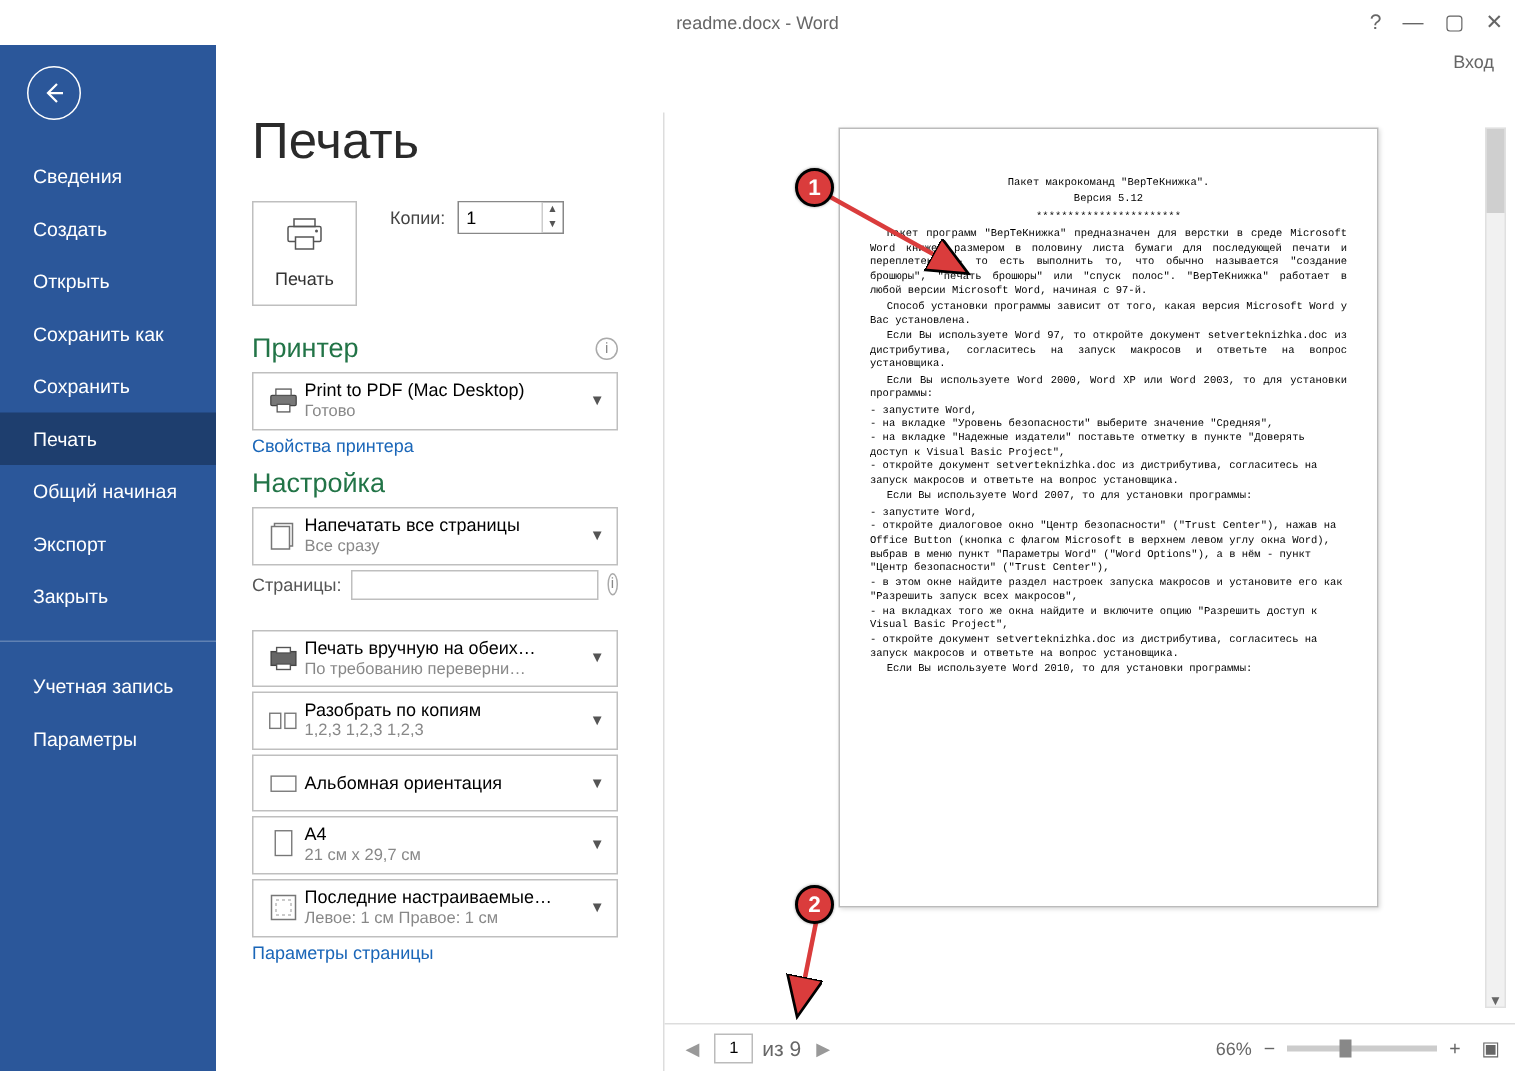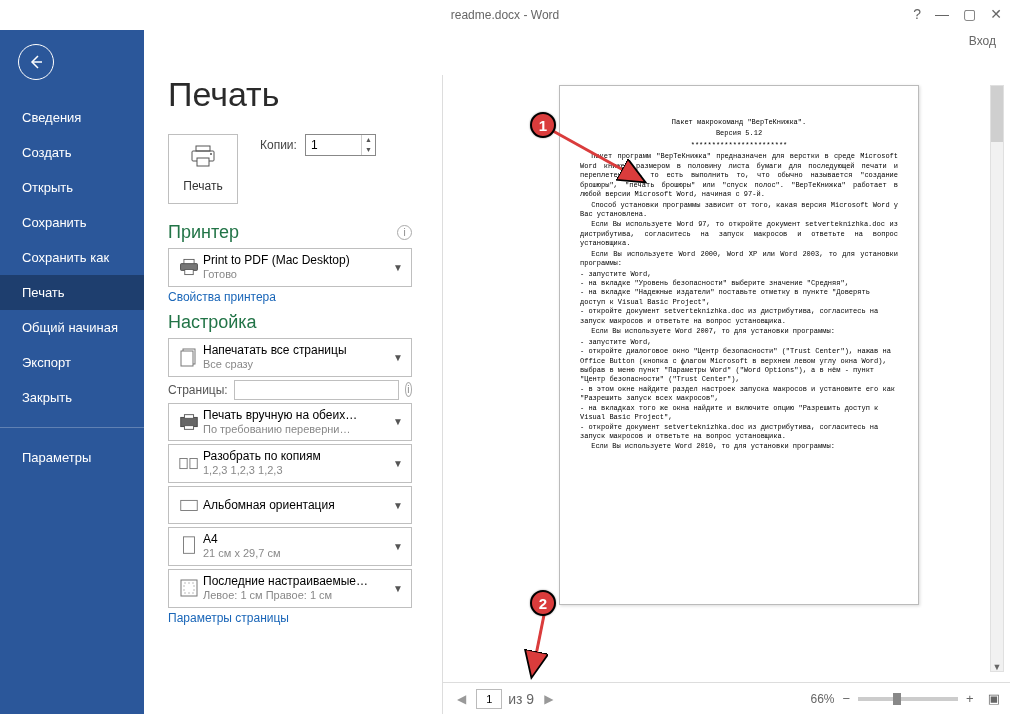--- a/index.html
+++ b/index.html
@@ -32,21 +32,21 @@
 .section-head h2 { font-size: 18px; font-weight: 400; color: #227447; }
 .info-icon { color: #888; font-size: 13px; border: 1px solid #aaa; border-radius: 50%; width: 15px; height: 15px; display: inline-flex; align-items: center; justify-content: center; font-size: 10px; }
 .dropdown { border: 1px solid #bfbfbf; background: #fff; display: flex; align-items: center; padding: 4px 6px; margin-bottom: 3px; min-height: 38px; cursor: pointer; }
 .dropdown .icon-slot { width: 28px; display: flex; align-items: center; justify-content: center; color: #555; }
 .dropdown .icon-slot svg { width: 22px; height: 22px; }
 .dropdown .dd-body { flex: 1; display: flex; flex-direction: column; line-height: 1.25; }
 .dropdown .dd-title { color: #000000; font-size: 12px; }
 .dropdown .dd-sub { color: #888; font-size: 11px; }
 .dropdown .dd-arrow { color: #555; font-size: 10px; padding: 0 2px; }
 .link-right { color: #1a66b8; font-size: 12px; margin: 2px 2px 8px 0; cursor: pointer; }
-.pages-row { display: flex; align-items: center; gap: 6px; margin: 3px 0 3px 0; justify-content: space-between; }
+.pages-row { display: flex; align-items: center; gap: 6px; margin: 3px 0 20px 0; justify-content: space-between; }
 .pages-row label { color: #555; font-size: 12px; }
 .pages-row input { flex: 1; border: 1px solid #bfbfbf; height: 20px; padding: 0 4px; font-size: 12px; }
 .preview-panel { flex: 1; border-left: 1px solid #ddd; margin-left: 18px; position: relative; display: flex; flex-direction: column; }
 .preview-scroll { flex: 1; position: relative; overflow: hidden; }
 .page-preview { position: absolute; left: 116px; top: 10px; width: 360px; height: 520px; background: #fff; border: 1px solid #bbb; box-shadow: 1px 1px 3px rgba(0,0,0,0.15); padding: 30px 20px; font-family: "Courier New", monospace; font-size: 7px; color: #000; line-height: 1.35; }
 .page-preview .ctr { text-align: center; margin: 2px 0; }
 .page-preview p { text-indent: 1.6em; text-align: justify; margin: 1px 0; }
 .scroll-track { position: absolute; right: 6px; top: 10px; bottom: 10px; width: 14px; background: #f1f1f1; border: 1px solid #e0e0e0; }
 .scroll-thumb { position: absolute; top: 0; left: 0; right: 0; height: 56px; background: #cfcfcf; }
 .scroll-track .sa { position: absolute; left: 0; right: 0; text-align: center; font-size: 9px; color: #666; cursor: pointer; }
@@ -84,27 +84,28 @@
   <div class="sidebar">
     <div class="back-btn">
       <svg width="18" height="18" viewBox="0 0 18 18">
           <path d="M11 3 L5 9 L11 15" stroke="#fff" stroke-width="1.5" fill="none"></path>
           <path d="M5 9 H15" stroke="#fff" stroke-width="1.5"></path>
         </svg>
     </div>
     <div class="sidebar-item">Сведения</div>
     <div class="sidebar-item">Создать</div>
     <div class="sidebar-item">Открыть</div>
+    <div class="sidebar-item">Сохранить как</div>
     <div class="sidebar-item">Сохранить</div>
-    <div class="sidebar-item">Сохранить как</div>
     <div class="sidebar-item active">Печать</div>
     <div class="sidebar-item">Общий начиная</div>
     <div class="sidebar-item">Экспорт</div>
     <div class="sidebar-item">Закрыть</div>
     <div class="sidebar-divider"></div>
+    <div class="sidebar-item">Учетная запись</div>
     <div class="sidebar-item">Параметры</div>
   </div>
 
   <div class="content">
     <div class="settings-panel">
       <div class="page-title">Печать</div>
 
       <div class="print-row">
         <div class="print-btn">
           <span class="picon">

